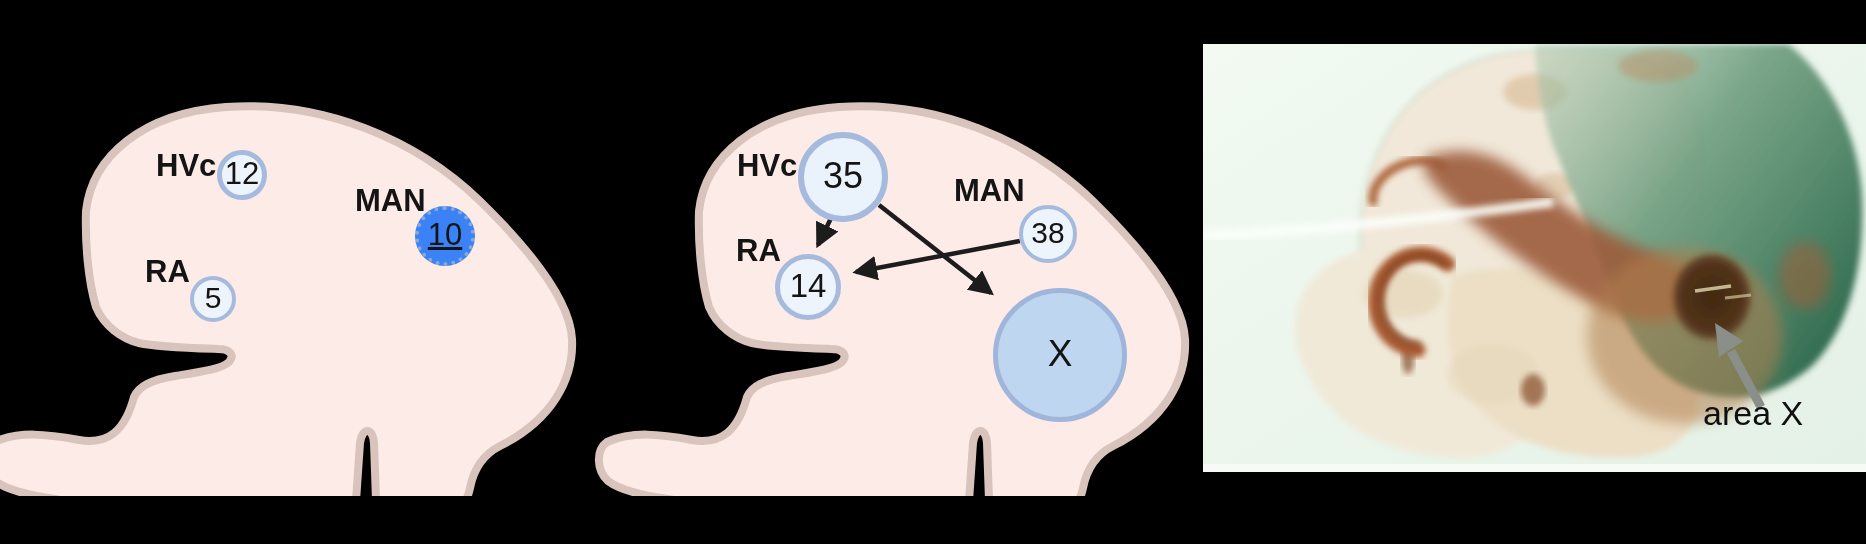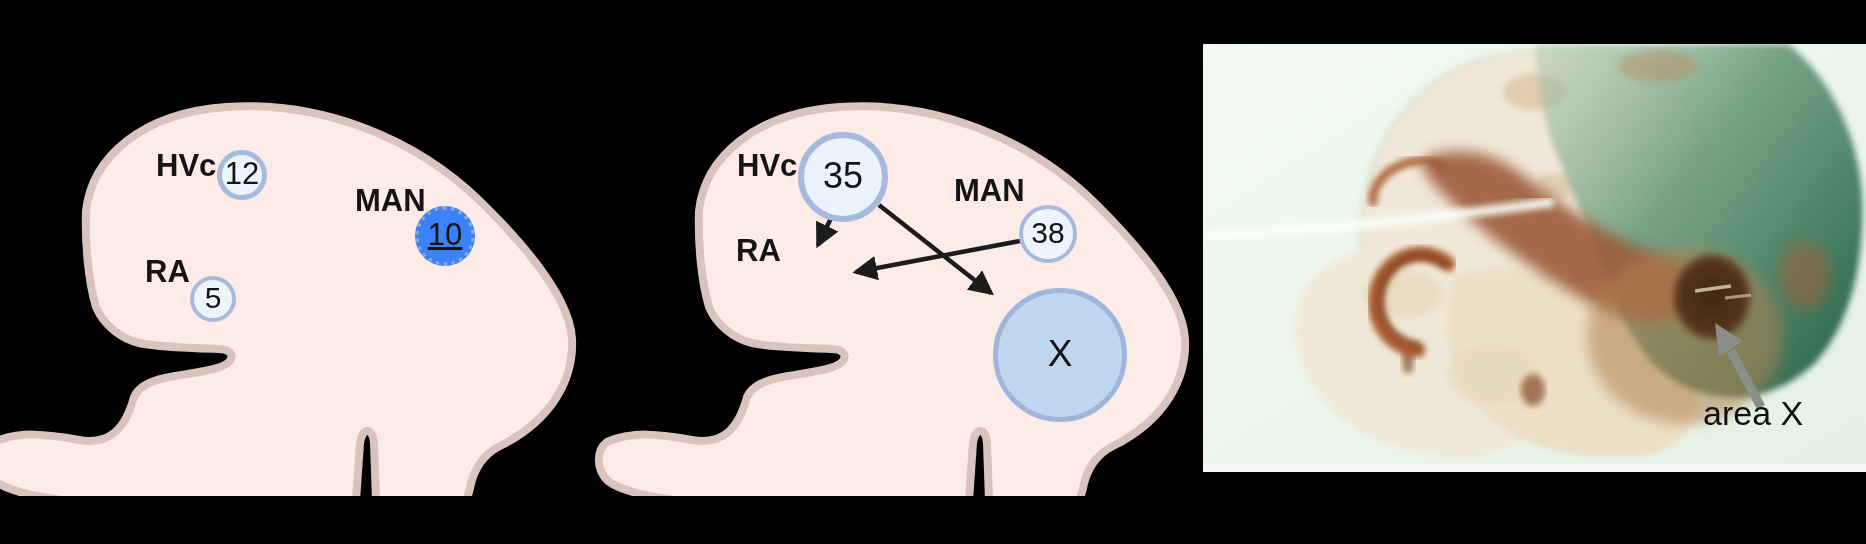--- a/index.html
+++ b/index.html
@@ -84,20 +84,23 @@
   <div class="nucleus num" style="left:798px;top:88px;width:90px;height:90px;font-size:36px;border-width:6px;background:#eaf2fc;">
     <span>35</span>
   </div>
 
   <div class="lbl" style="left:954px;top:131px;">MAN</div>
   <div class="nucleus num" style="left:1019px;top:161px;width:58px;height:58px;font-size:30px;border-width:4px;">
     <span>38</span>
   </div>
 
   <div class="lbl" style="left:736px;top:191px;">RA</div>
+  <div class="nucleus num" style="left:775px;top:210px;width:66px;height:66px;font-size:33px;">
+    <span>14</span>
+  </div>
 
   <div class="nucleus num" style="left:993px;top:244px;width:134px;height:134px;font-size:37px;background:#bed6ef;border-color:#9fb6da;">
     <span>X</span>
   </div>
 
   <div class="photo">
     <svg width="663" height="428" viewBox="0 0 663 428">
       <defs>
         <linearGradient id="pbg" x1="0" y1="0" x2="1" y2="1">
           <stop offset="0" stop-color="#f2faf2"></stop>

